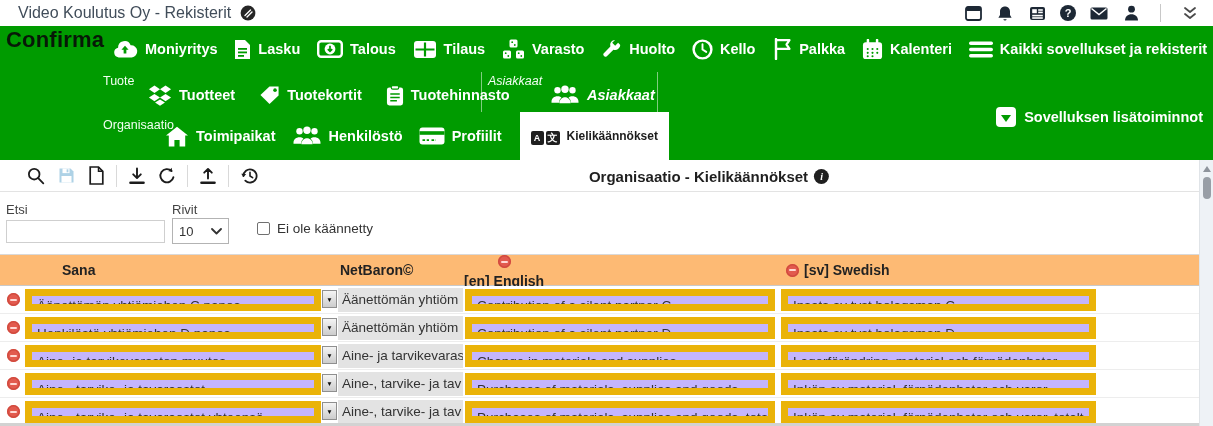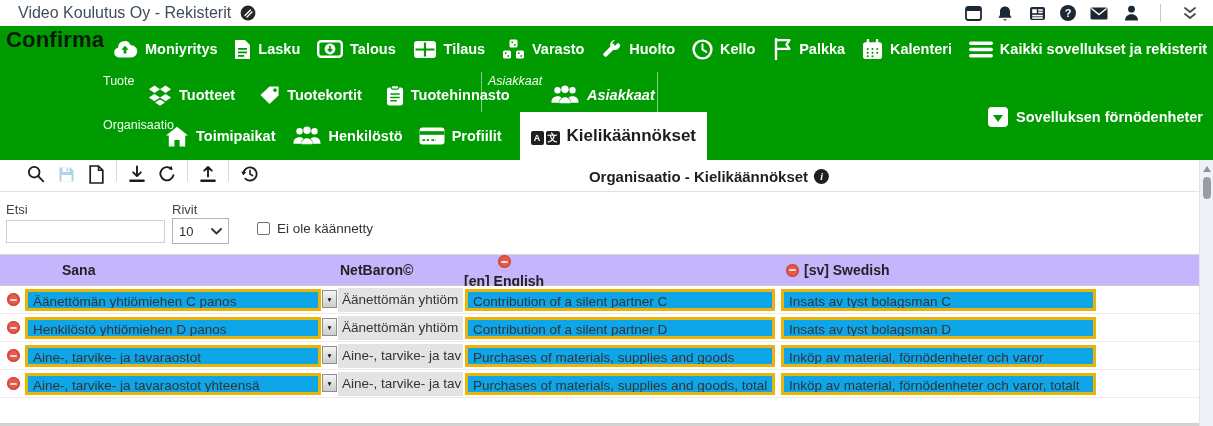--- a/index.html
+++ b/index.html
@@ -32,34 +32,34 @@
   .grp1 .grp-items { position:absolute; left:45px; top:9px; height:28px; display:flex; gap:24px; align-items:center;text-align:right; }
   .grp2 { position:absolute; left:481px; top:46px; height:40px; width:177px;
           border-left:1px solid rgba(255,255,255,.5); border-right:1px solid rgba(255,255,255,.5);font-style:italic; }
   .grp2 .grp-label { left:6px; }
   .grp2 .grp-items { position:absolute; left:68px; top:9px; height:28px; display:flex; align-items:center; }
   .nav-row3 { position:absolute; left:0; right:0; top:86px; height:48px; }
   .grp-label-org { position:absolute; top:6px; left:103px; font-size:12.5px; color:#f2fff2; }
   .row3-items { position:absolute; left:165px; top:0; height:48px; display:flex; align-items:center; gap:16px; }
   .tab-active { height:48px; background:#fff; color:#1d1d1d; display:flex; align-items:center;
                 gap:7px; padding:0 11px; margin-left:2px; cursor:pointer; }
-  .tab-active span.lbl { font-size:17px; font-weight:600; }
+  .tab-active span.lbl { font-size:12px; font-weight:600; }
   .tr-a,.tr-zh { display:inline-flex; width:13px; height:14px; background:#1f1f1f; color:#fff;
                  border-radius:2px; font-size:9px; font-weight:700; align-items:center; justify-content:center; }
   .tr-zh { width:14px; margin-left:2px; font-size:10px; }
   .extra-actions { position:absolute; right:10px; top:78px; height:26px; display:flex; align-items:center;
                    gap:8px; color:#fff; font-size:14.5px; font-weight:600; cursor:pointer; }
   .ea-ic { width:20px; height:20px; background:#fff; border-radius:4px; display:flex;
            align-items:center; justify-content:center; }
   .ea-ic::after { content:""; width:0; height:0; border-left:5px solid transparent;
                   border-right:5px solid transparent; border-top:7px solid #009b00; margin-top:2px; }
 
   
   .toolbar { position:absolute; top:160px; left:0; width:1199px; height:32px; background:#fff;
-             border-bottom:1px solid #e3e3e3; display:flex; padding-left:21px; }
+             border-bottom:1px solid #e3e3e3; display:flex; align-items:center; padding-left:21px; }
   .tbtn { width:30px; height:28px; background:none; border:none; display:flex; align-items:center;
           justify-content:center; padding:0; cursor:pointer; }
   .tsep { width:1px; height:22px; background:#d9d9d9; margin:0 5px; }
   .page-title { position:absolute; left:709px; top:0; height:32px; transform:translateX(-50%);
                 display:flex; align-items:center; gap:6px; font-size:15px; font-weight:700; color:#1f1f1f; white-space:nowrap; }
   .info-ic { width:15px; height:15px; border-radius:50%; background:#1f1f1f; color:#fff; font-size:10px;
              font-weight:700; font-family:"Liberation Serif",serif; font-style:italic;
              display:flex; align-items:center; justify-content:center; cursor:pointer; }
 
   
@@ -72,34 +72,34 @@
   .rivit-label { left:172px; top:10px; }
   .rivit-select { position:absolute; left:172px; top:26px; width:57px; height:26px; border:1px solid #b3b3b3;
                   background:#fff; display:flex; align-items:center; font-size:13px; color:#333;
                   padding:0 6px; cursor:pointer; }
   .rivit-select .chev { margin-left:auto; }
   .chk { position:absolute; left:257px; top:30px; width:13px; height:13px; border:1.5px solid #707070;
          border-radius:2px; background:#fff; cursor:pointer; }
   .chk-label { position:absolute; left:277px; top:29px; font-size:13.5px; color:#333; }
 
   
-  .thead { position:absolute; top:255px; left:0; width:1199px; height:31px; background:#c4b5fd;
+  .thead { position:absolute; top:255px; left:0; width:1199px; height:31px; background:#fdba74;
            border-bottom:1px solid #c9c9c9; }
   .th { position:absolute; top:0; height:30px; display:flex; align-items:center; gap:5px;
         font-size:14px; font-weight:700; color:#222; white-space:nowrap; }
   .th-sana { left:62px; } .th-netb { left:340px; } .th-en { left:464px;flex-direction:column; } .th-sv { left:786px; }
   .rows { position:absolute; top:286px; left:0; width:1199px; }
   .trow { position:relative; height:28px; border-bottom:1px solid #ededed; background:#fff; }
   .minus-ico { display:inline-block; width:13px; height:13px; border-radius:50%; background:#e25a4e;
                box-shadow:inset 0 0 0 1.5px #d14a3e; position:relative; cursor:pointer; flex:0 0 13px; }
   .minus-ico::after { content:""; position:absolute; left:3px; right:3px; top:5.5px; height:2px;
                       background:#ffd9d4; border-radius:1px; }
   .trow .minus-ico { position:absolute; left:7px; top:7px; }
   .cell { position:absolute; top:3px; height:22px; line-height:20px; font-size:13.5px; color:#333;
-          background:#0ea5e9; border:3px solid #eab308; padding:0 5px; white-space:nowrap; overflow:hidden; }
+          background:#c4b5fd; border:7px solid #eab308; padding:0 5px; white-space:nowrap; overflow:hidden; }
   .cell.sana { left:25px; width:296px; }
   .combo { position:absolute; left:322px; top:4px; width:15px; height:18px;
            background:linear-gradient(#f4f4f4,#cccccc); border:1px solid #8f8f8f; font-size:6.5px;
            color:#111; display:flex; align-items:center; justify-content:center; cursor:pointer; padding:0; }
   .cell.netb { left:338px; width:125px; top:2px; height:24px; line-height:24px; background:#e3e3e3;
                border:none; padding:0 4px; }
   .cell.en { left:465px; width:310px; }
   .cell.sv { left:781px; width:315px; }
   .bottom-strip { position:absolute; top:423px; left:0; width:1199px; height:3px; background:#d2d2d2; }
 
@@ -346,21 +346,21 @@
           <span>
             <span class="tr-a">A</span><span class="tr-zh">文</span>
           </span>
           <span class="lbl">Kielikäännökset</span>
         </div>
       </div>
     </div>
 
     <div class="extra-actions">
       <span class="ea-ic"></span>
-      <span>Sovelluksen förnödenheter</span>
+      <span>Sovelluksen lisätoiminnot</span>
     </div>
   </div>
 
   <div class="toolbar">
     <button class="tbtn">
       <svg width="18" height="18" viewBox="0 0 18 18">
           <circle cx="7.2" cy="7.2" r="5.3" fill="none" stroke="#1c1c1c" stroke-width="1.8"></circle>
           <path d="M11.2 11.2 16.3 16.3" stroke="#1c1c1c" stroke-width="1.8" stroke-linecap="round"></path>
         </svg>
     </button>
@@ -455,20 +455,28 @@
     <div class="trow">
       <span class="minus-ico"></span>
       <div class="cell sana">Henkilöstö yhtiömiehen D panos</div>
       <button class="combo">▼</button>
       <div class="cell netb">Äänettömän yhtiöm</div>
       <div class="cell en">Contribution of a silent partner D</div>
       <div class="cell sv">Insats av tyst bolagsman D</div>
     </div>
     <div class="trow">
       <span class="minus-ico"></span>
+      <div class="cell sana">Aine- ja tarvikevaraston muutos</div>
+      <button class="combo">▼</button>
+      <div class="cell netb">Aine- ja tarvikevaras</div>
+      <div class="cell en">Change in materials and supplies</div>
+      <div class="cell sv">Lagerförändring, material och förnödenheter</div>
+    </div>
+    <div class="trow">
+      <span class="minus-ico"></span>
       <div class="cell sana">Aine-, tarvike- ja tavaraostot</div>
       <button class="combo">▼</button>
       <div class="cell netb">Aine-, tarvike- ja tav</div>
       <div class="cell en">Purchases of materials, supplies and goods</div>
       <div class="cell sv">Inköp av material, förnödenheter och varor</div>
     </div>
     <div class="trow">
       <span class="minus-ico"></span>
       <div class="cell sana">Aine-, tarvike- ja tavaraostot yhteensä</div>
       <button class="combo">▼</button>

